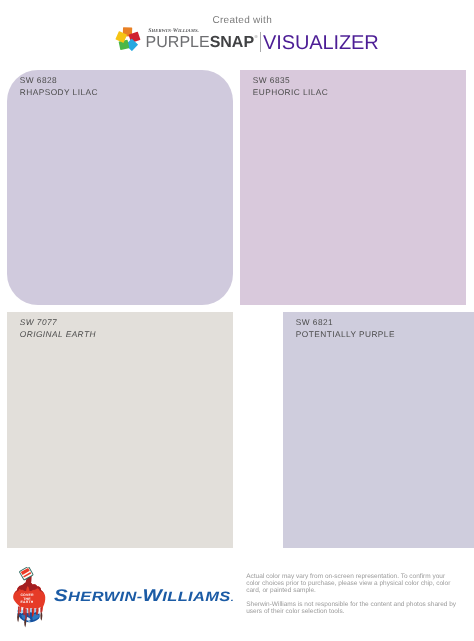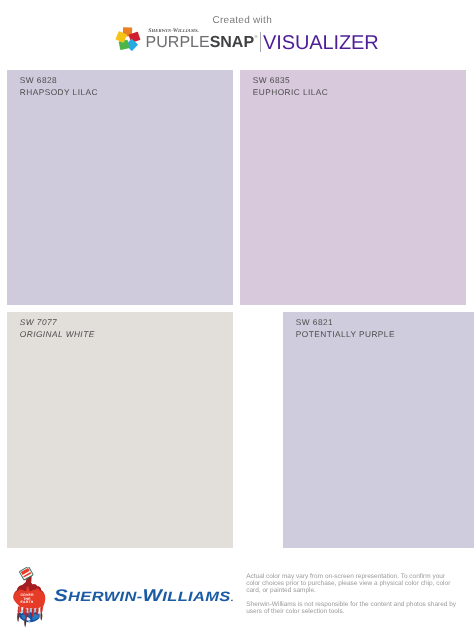--- a/index.html
+++ b/index.html
@@ -51,31 +51,31 @@
         <rect x="-16.5" y="-16.5" width="33" height="33" rx="2" fill="#f6c414" transform="translate(30,40) rotate(24)"></rect>
       </g>
     </svg>
     <div class="sw-small"><span>S<span class="sc">H</span><span class="sc">E</span><span class="sc">R</span><span class="sc">W</span><span class="sc">I</span><span class="sc">N</span><span class="sc">-</span>W<span class="sc">I</span><span class="sc">L</span><span class="sc">L</span><span class="sc">I</span><span class="sc">A</span><span class="sc">M</span><span class="sc">S</span><span class="dot">.</span></span></div>
     <div class="colorsnap"><span>PURPLE</span><b>SNAP</b><span class="reg">®</span></div>
     <div class="divider"></div>
     <div class="visualizer">VISUALIZER</div>
   </div>
 
   <div class="grid">
-      <div class="sw" style="left: 0px; top: 0px; width: 226px; height: 235px; background: rgb(208, 202, 221);">
+      <div class="sw" style="left: 0px; top: 0px; width: 226px; height: 235px; background: rgb(208, 202, 221); border-radius: 31px;">
         <div class="code">SW 6828</div>
         <div class="name">RHAPSODY LILAC</div>
       </div>
       <div class="sw" style="left: 233px; top: 0px; width: 226px; height: 235px; background: rgb(217, 201, 220);">
         <div class="code">SW 6835</div>
         <div class="name">EUPHORIC LILAC</div>
       </div>
       <div class="sw" style="left: 0px; top: 242px; width: 226px; height: 235.8px; background: rgb(226, 223, 218); font-style: italic;">
         <div class="code">SW 7077</div>
-        <div class="name">ORIGINAL WHITE</div>
+        <div class="name">ORIGINAL EARTH</div>
       </div>
       <div class="sw" style="left: 233px; top: 242px; width: 226px; height: 235.8px; background: rgb(207, 205, 221); margin-left: 43px;">
         <div class="code">SW 6821</div>
         <div class="name">POTENTIALLY PURPLE</div>
       </div>
     </div>
 
   <div class="footer">
     <svg class="swlogo" viewBox="12 22 302 572">
       <defs>

